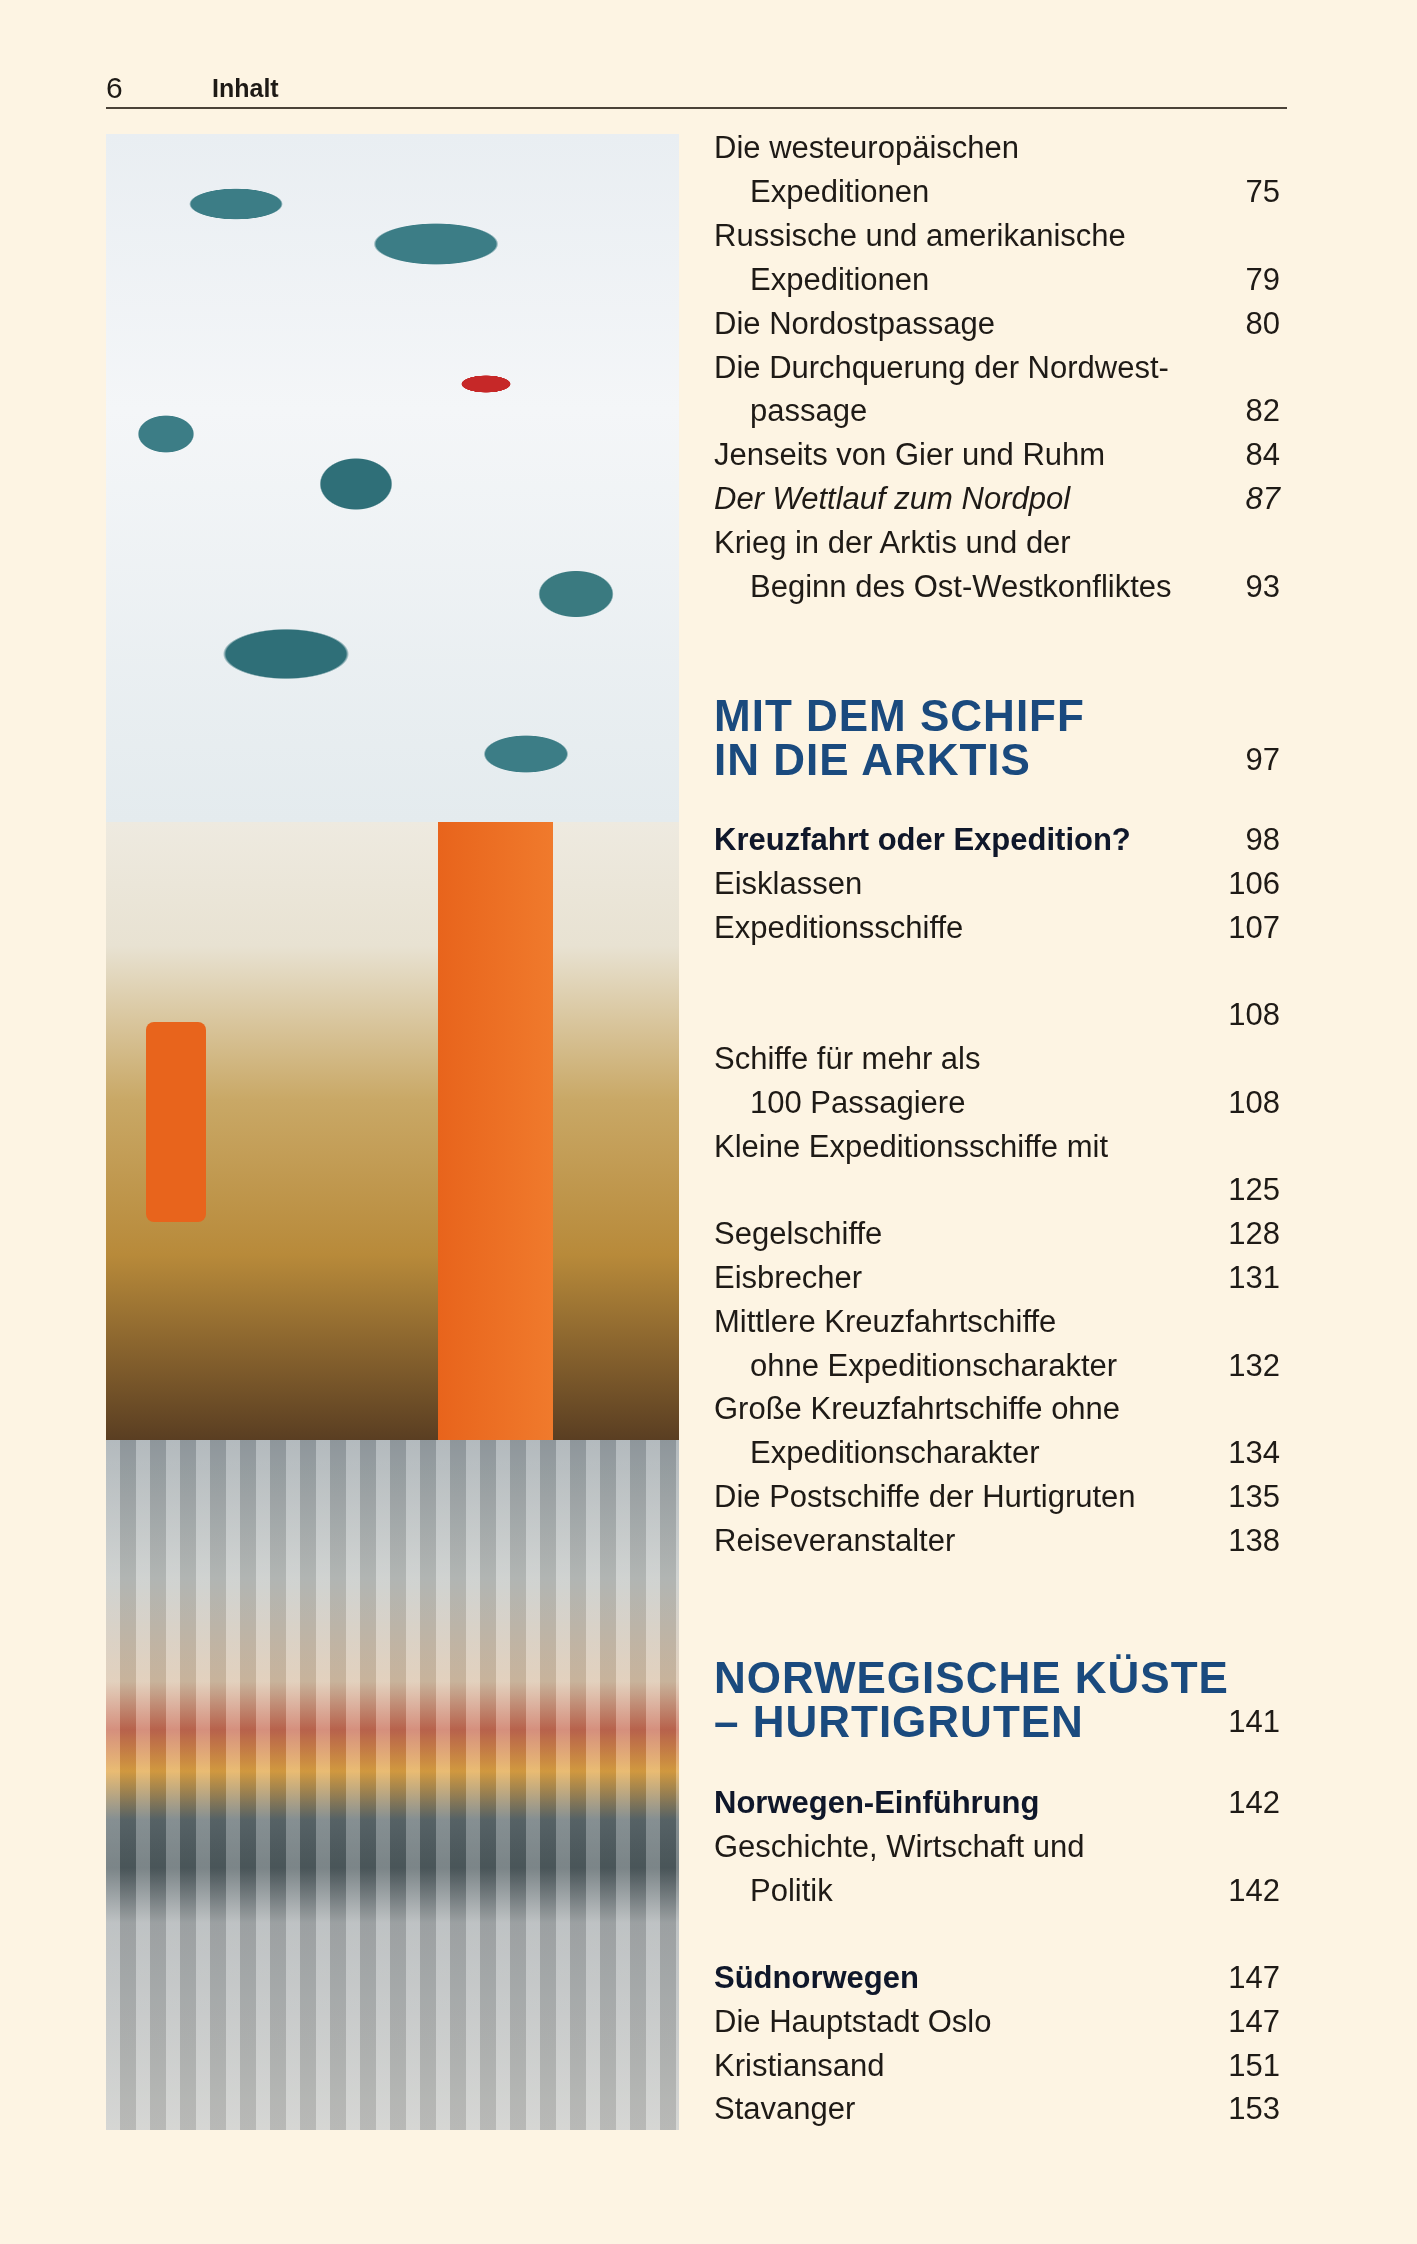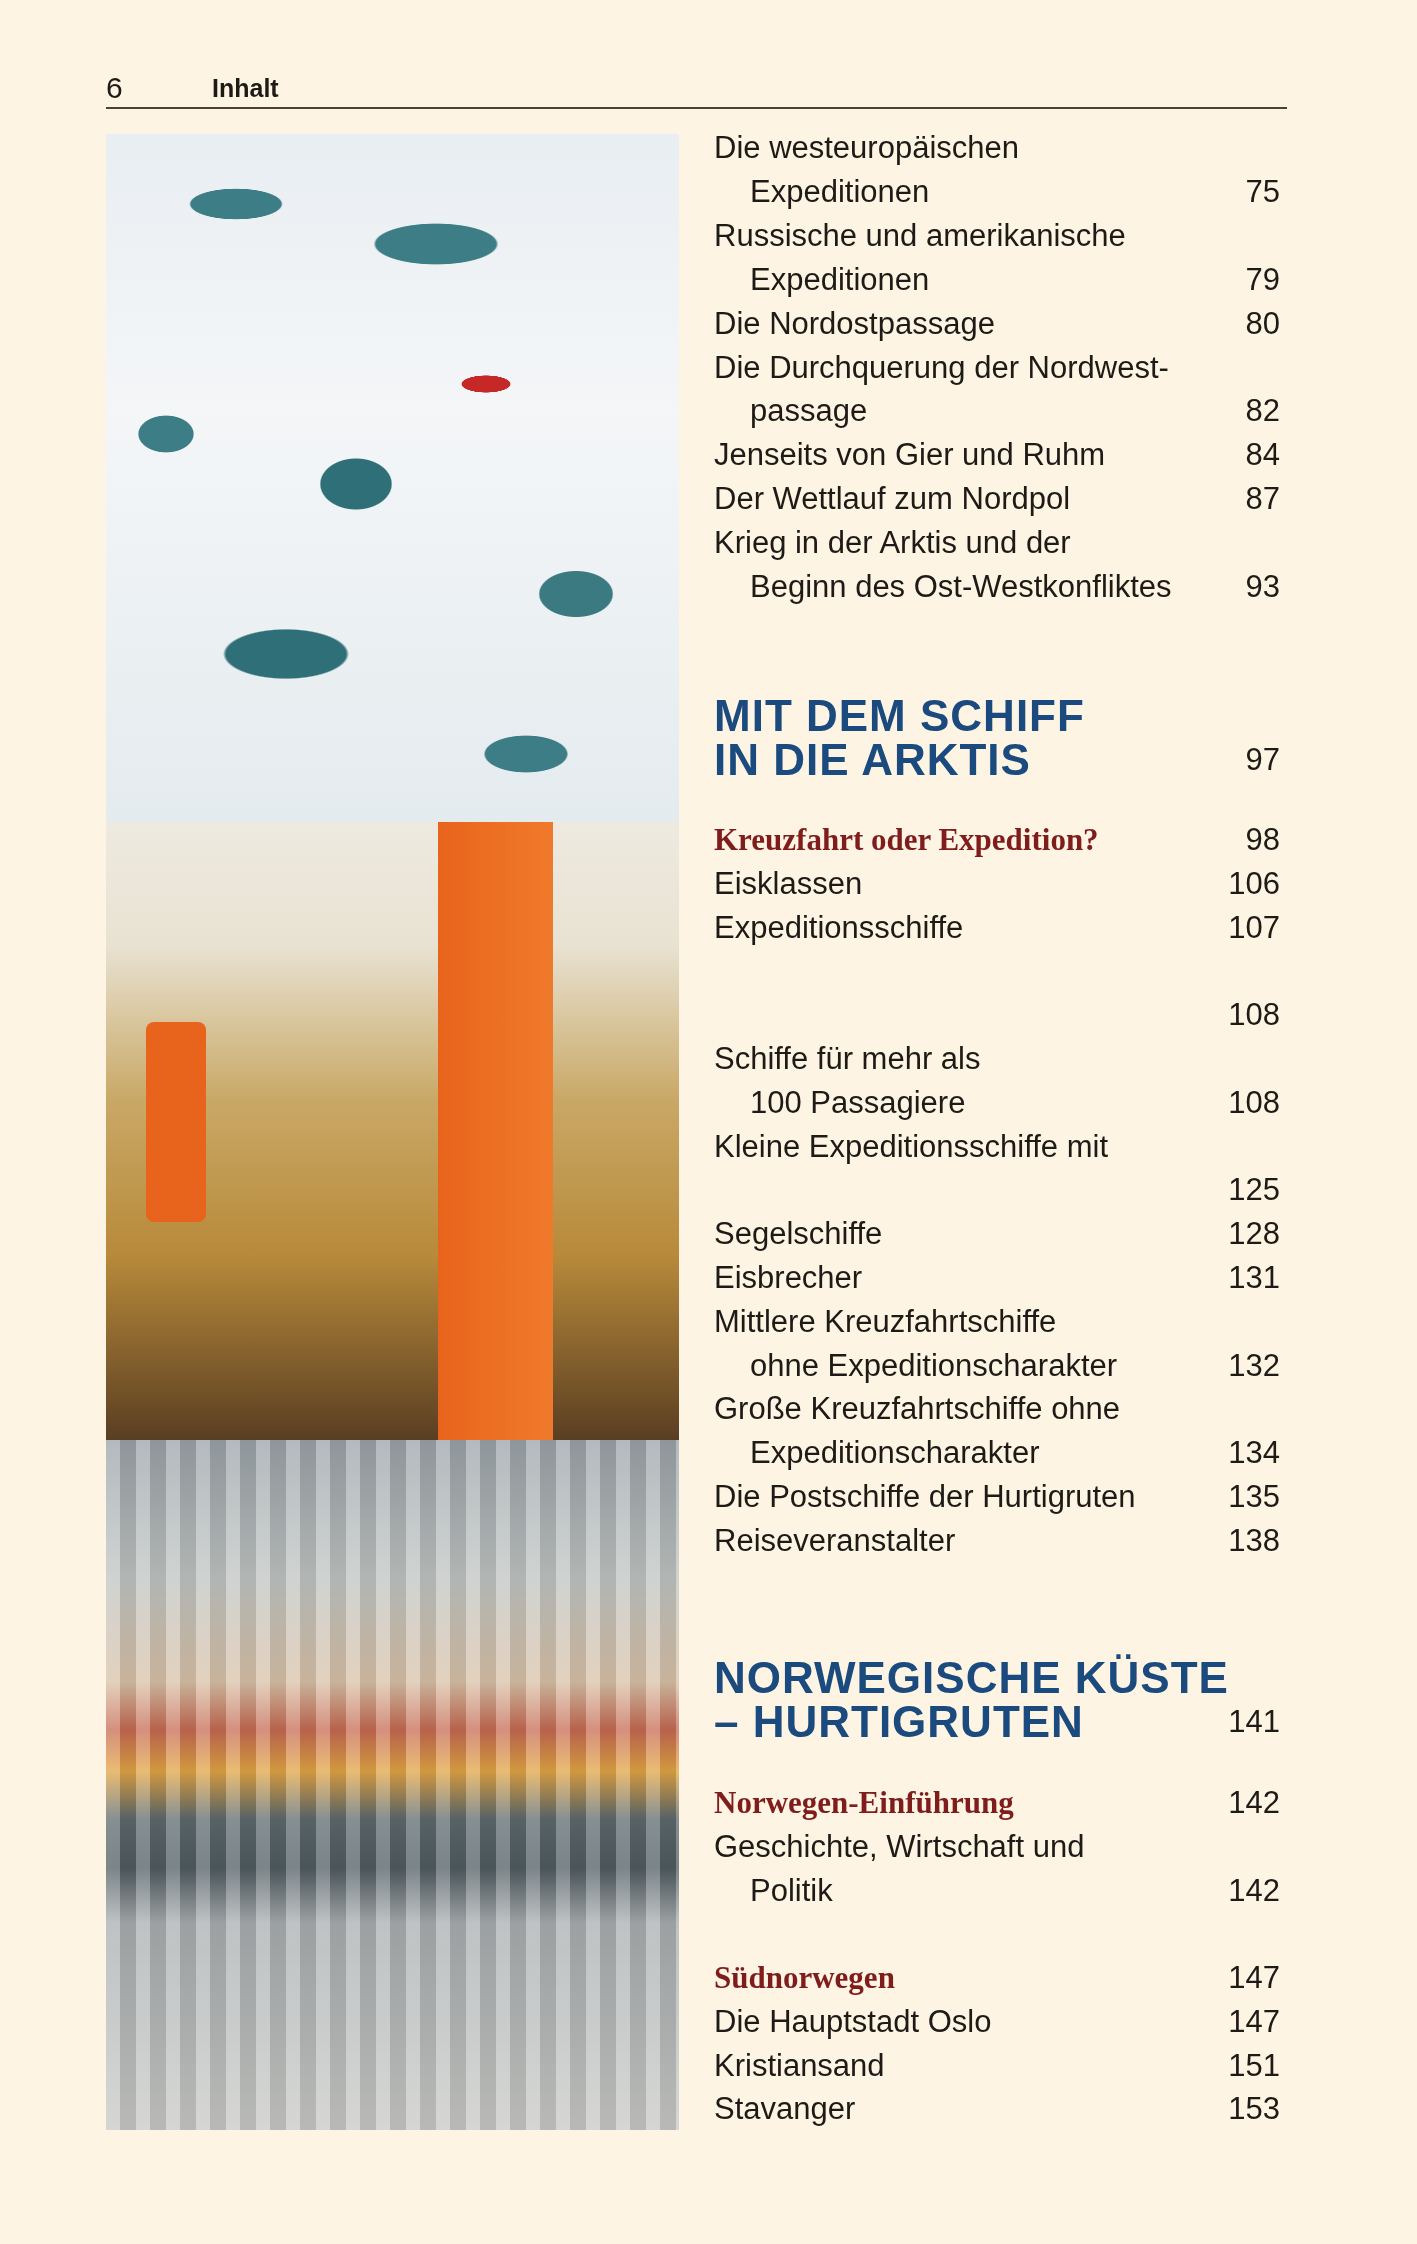--- a/index.html
+++ b/index.html
@@ -22,21 +22,21 @@
      linear-gradient(90deg,transparent 0,transparent 58%,#e8641c 58%,#f07a2c 78%,transparent 78%),
      linear-gradient(180deg,#eeeae0 0,#e8e2d2 20%,#c9a866 45%,#b88a3a 70%,#5a3e22 100%);}
   .p2::after{content:"";position:absolute;left:40px;top:200px;width:60px;height:200px;background:#e8641c;border-radius:8px;}
   .p3{top:1440px;height:690px;background:
      repeating-linear-gradient(90deg,rgba(255,255,255,.25) 0 14px,rgba(0,0,0,.08) 14px 30px),
      linear-gradient(180deg,#9aa3a8 0,#c0c4c2 20%,#d9c2a8 35%,#c76a52 42%,#e2a544 48%,#5d6a6e 55%,#4f5c60 62%,#a9aeb0 70%,#c8c9c6 100%);}
   .row{position:absolute;left:714px;width:566px;height:44px;font-size:31px;line-height:44px;white-space:nowrap;}
   .row .t{position:absolute;left:0;}
   .row .t.ind{left:36px;}
   .row .n{position:absolute;right:0;text-align:right;}
-  .sec{color:#7f1d1d;font-weight:bold;font-family:Liberation Serif, serif;}
+  .sec{color:#0f172a;font-weight:bold;}
   .part{color:#1a4a7e;font-weight:bold;font-size:44px;letter-spacing:1px;}
 </style>
 </head>
 <body>
 
 <div class="hdr-num">6</div>
 <div class="hdr-title">Inhalt</div>
 <div class="hdr-rule"></div>
 
 <div class="photo p1"></div>
@@ -69,21 +69,21 @@
       <span class="n"></span>
     </div>
     <div class="row" style="top: 389px;">
       <span class="t ind">passage</span>
       <span class="n">82</span>
     </div>
     <div class="row" style="top: 433px;">
       <span class="t">Jenseits von Gier und Ruhm</span>
       <span class="n">84</span>
     </div>
-    <div class="row" style="top: 477px;">
+    <div class="row" style="top: 477px; font-style: italic;">
       <span class="t">Der Wettlauf zum Nordpol</span>
       <span class="n">87</span>
     </div>
     <div class="row" style="top: 521px;">
       <span class="t">Krieg in der Arktis und der</span>
       <span class="n"></span>
     </div>
     <div class="row" style="top: 565px;">
       <span class="t ind">Beginn des Ost-Westkonfliktes</span>
       <span class="n">93</span>

